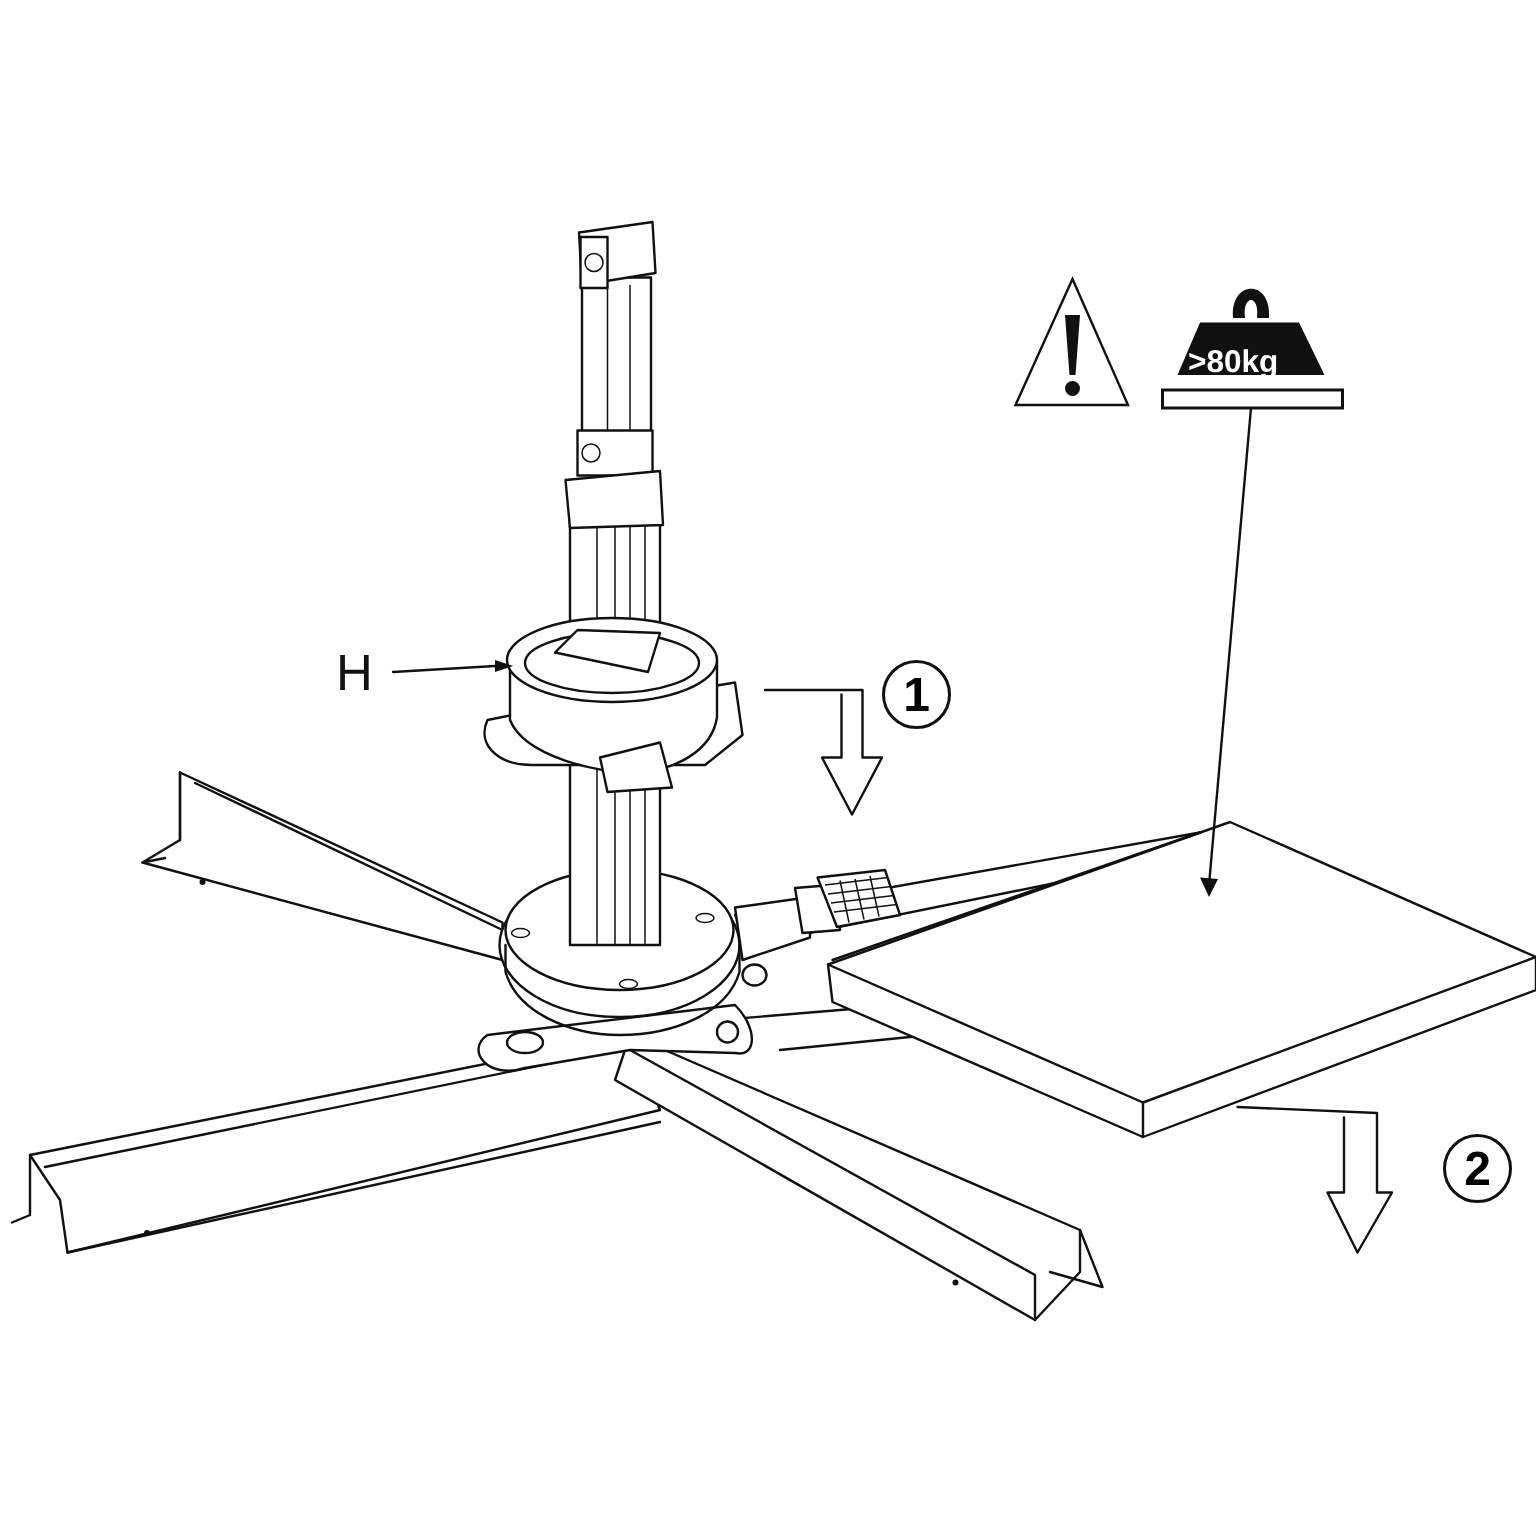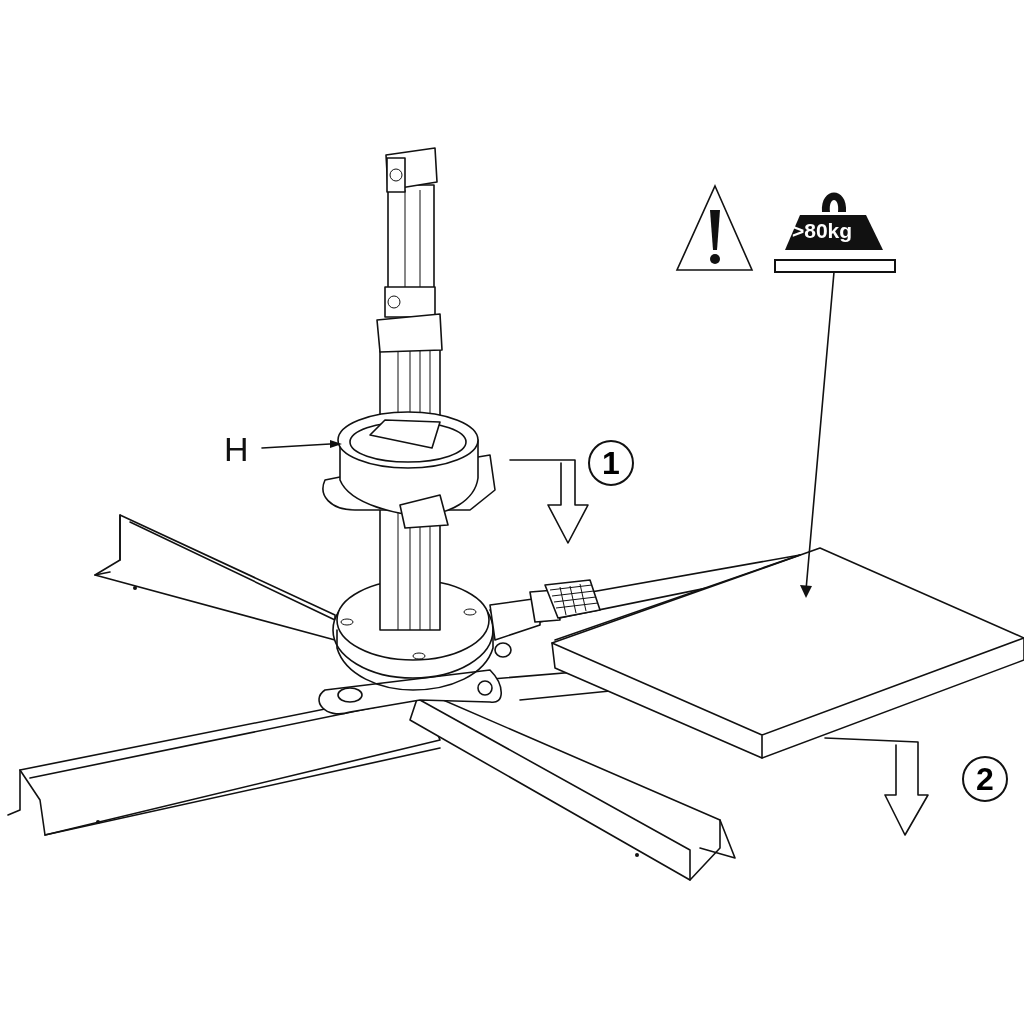--- a/index.html
+++ b/index.html
@@ -7,21 +7,21 @@
   svg{position:absolute;left:0;top:0;}
   .ln{fill:none;stroke:#111;stroke-width:1.6;stroke-linejoin:round;stroke-linecap:round;}
   .lt{fill:none;stroke:#111;stroke-width:1;}
   .wf{fill:#fff;stroke:#111;stroke-width:1.6;stroke-linejoin:round;}
   .lbl{position:absolute;color:#111;}
   .H{left:224px;top:430px;font-size:34px;font-weight:400;}
   .step{position:absolute;width:46px;height:46px;border:2.5px solid #111;border-radius:50%;
         display:flex;align-items:center;justify-content:center;font-size:32px;font-weight:700;box-sizing:border-box;background:#fff;}
   .s1{left:588px;top:440px;}
   .s2{left:962px;top:756px;}
-  .kg{position:absolute;left:792px;top:219px;color:#fff;font-weight:700;font-size:21px;letter-spacing:0px;}
+  .kg{position:absolute;left:792px;top:230px;color:#fff;font-weight:700;font-size:21px;letter-spacing:0px;}
 </style>
 </head>
 <body>
 
 <svg width="1024" height="1024" viewBox="0 0 1024 1024">
 
   <g>
     <path class="wf" d="M120,515 L335,615 L335,640 L95,575 L120,560 Z"></path>
     <path class="ln" d="M120,515 L120,560 M95,575 L110,572 M130,522 L335,620"></path>
 

